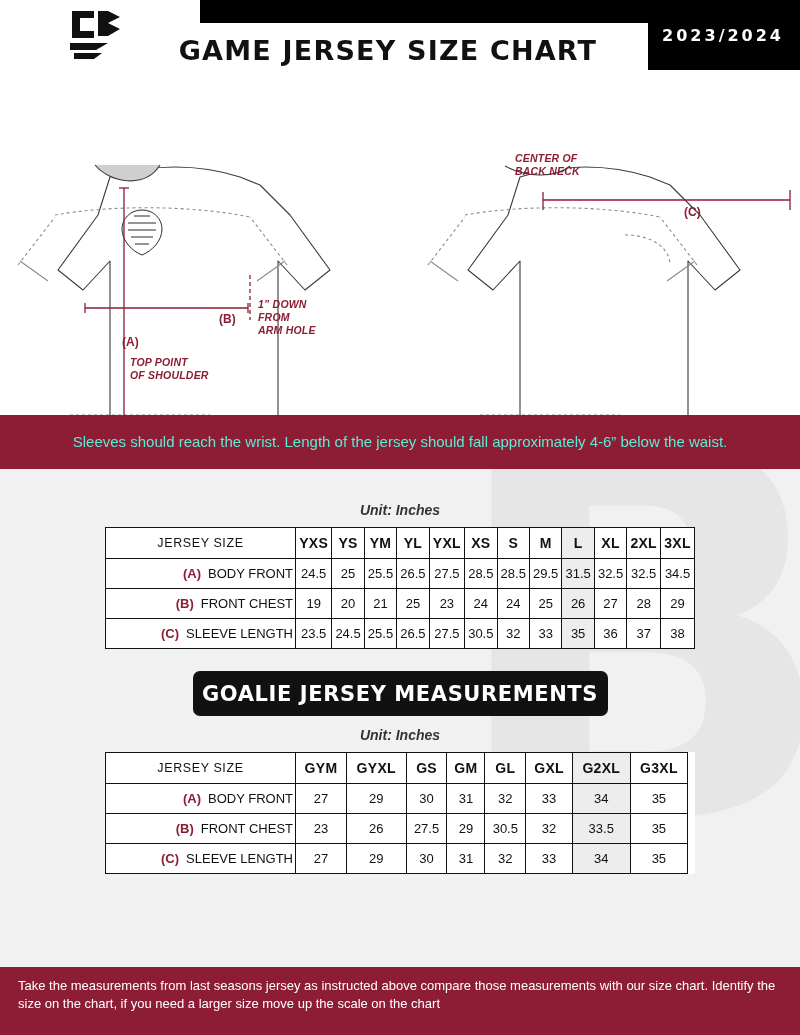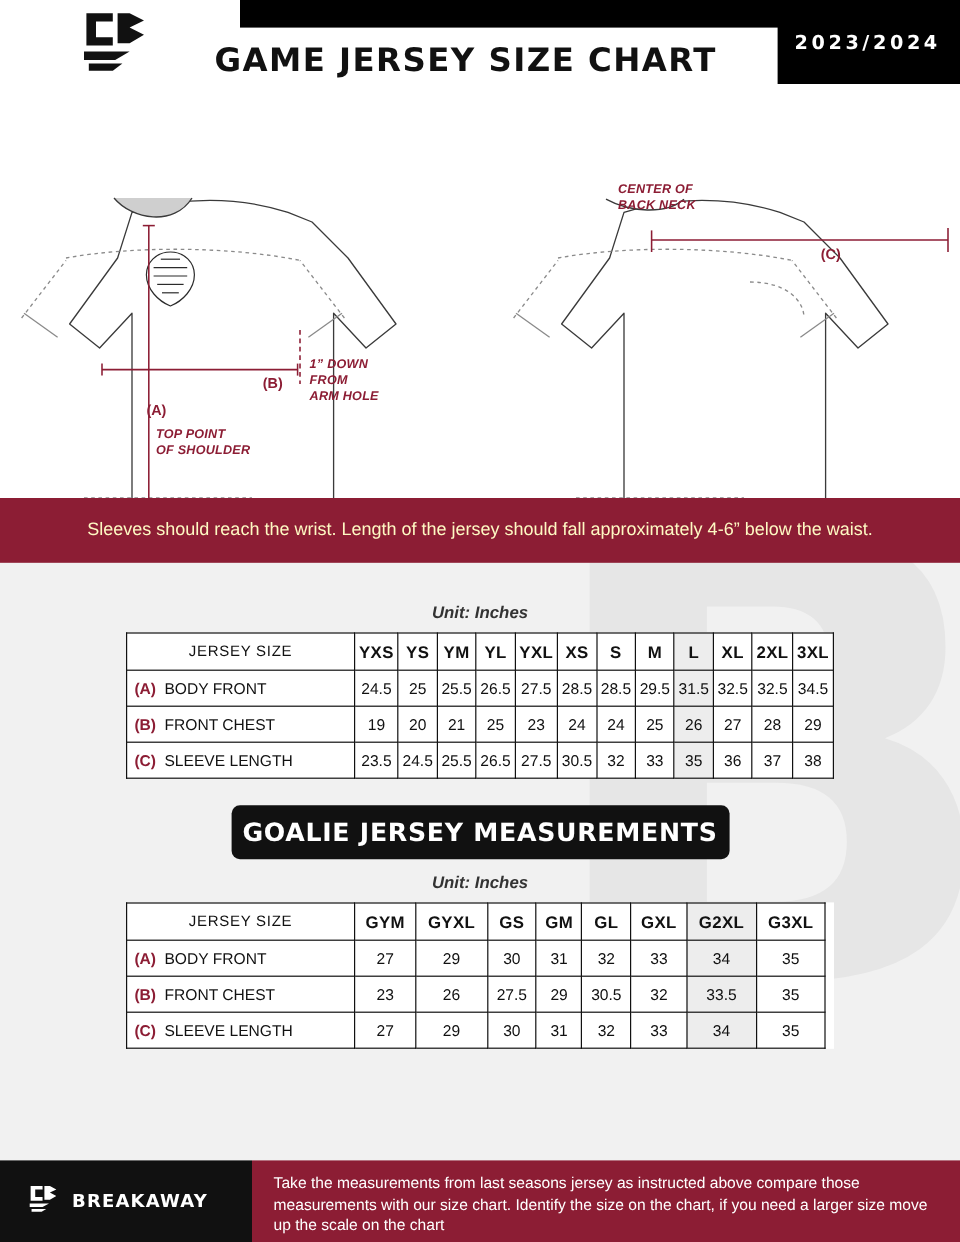--- a/index.html
+++ b/index.html
@@ -100,21 +100,21 @@
     font-family: "Liberation Sans", sans-serif;
     font-weight: 700;
     font-size: 12px;
     color: #8c1d34;
   }
 
   
   .note {
     position: relative;
     background: #8c1d34;
-    color: #fef9c3;
+    color: #5eead4;
     text-align: center;
     padding: 16px 70px;
     font-size: 15px;
     line-height: 1.45;
     z-index: 2;
   }
 
   
   .section {
     position: relative;
@@ -152,21 +152,21 @@
   }
   table td, table th {
     border: 1px solid #111;
     font-size: 13px;
     text-align: center;
     padding: 7px 2px;
     font-weight: 400;
     color: #111;
   }
   .rowhead {
-    text-align: left;
+    text-align: right;
     padding-left: 6px;
     white-space: nowrap;
     font-size: 13px;
   }
   .rowhead .tag {
     color: #8c1d34;
     font-weight: 700;
     margin-right: 7px;
   }
   thead th {
@@ -448,25 +448,14 @@
           <td>33</td>
           <td class="hl">34</td>
           <td>35</td>
           <td class="blank"></td>
         </tr>
       </tbody>
   </table>
 </div>
 
 <div class="footer">
-  <div class="footer-left">
-    <span>
-      <svg viewBox="0 0 34 30" width="26" height="24" aria-hidden="true">
-        <polygon points="2,1 15,1 15,5 7,5 7,13 15,13 15,17 2,17" fill="#fff"></polygon>
-        <polygon points="17,1 23,1 30,5 23,8 30,12 23,16 17,16" fill="#fff"></polygon>
-        <polygon points="1,20 22,20 15,24 1,24" fill="#fff"></polygon>
-        <polygon points="3,26 19,26 14,29 3,29" fill="#fff"></polygon>
-      </svg>
-    </span>
-    <span class="brand">BREAKAWAY</span>
-  </div>
   <div class="footer-right">Take the measurements from last seasons jersey as instructed above compare those measurements  with our size chart. Identify the size on the chart, if you need a larger size move up the scale on the chart</div>
 </div>
 
 </body></html>

